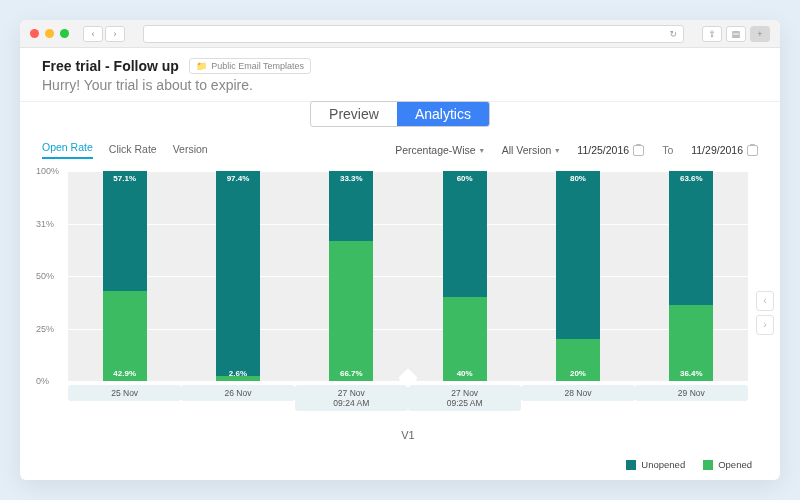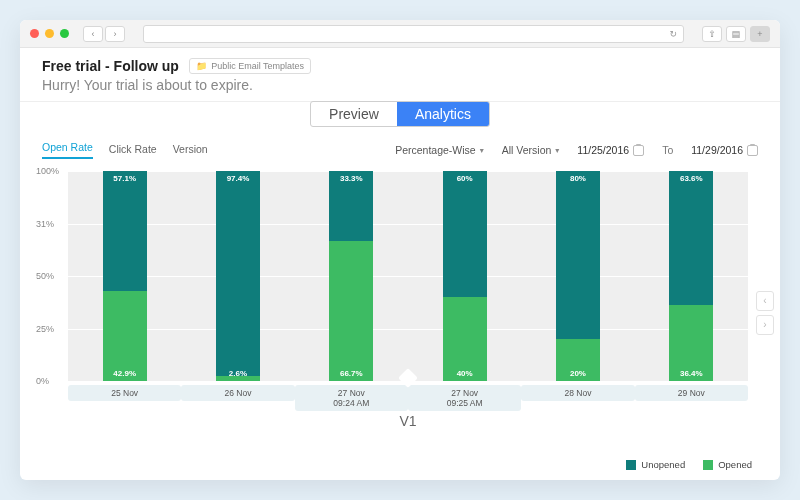--- a/index.html
+++ b/index.html
@@ -105,21 +105,21 @@
   .pct.top{top:3px;}
   .pct.bot{bottom:3px;}
   .xaxis{
     display:flex;margin-top:0;
   }
   .xgrp{flex:1;display:flex;flex-direction:column;align-items:center;}
   .xlabel{
     width:100%;text-align:center;font-size:8.5px;color:#555;background:#e8f1f4;
     border-radius:3px;margin:4px 2px 0;padding:3px 0;line-height:1.2;
   }
-  .version-row{display:flex;margin-top:2px;font-size:14px;color:#666;}
+  .version-row{display:flex;margin-top:18px;font-size:11px;color:#666;}
   .vspan{flex:1;text-align:center;}
   .vnotch{
     position:absolute;bottom:-4px;left:50%;width:14px;height:14px;background:#fff;
     transform:translateX(-7px) rotate(45deg);border-radius:2px;
   }
   .navarrows{
     position:absolute;right:6px;top:44%;display:flex;flex-direction:column;gap:4px;
   }
   .arrbtn{
     width:18px;height:20px;border:1px solid #e2e2e2;background:#fff;border-radius:3px;

